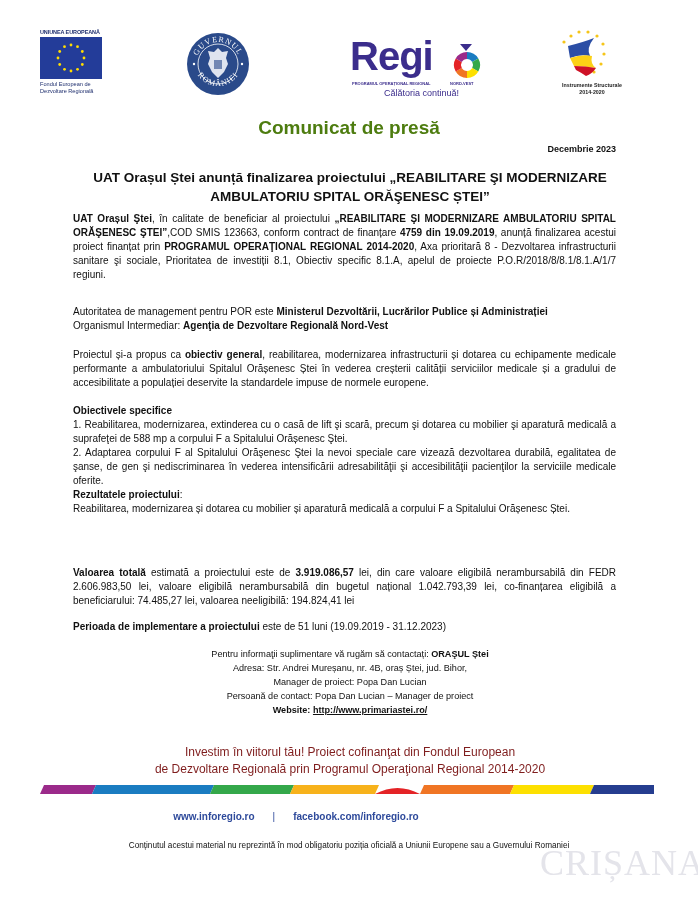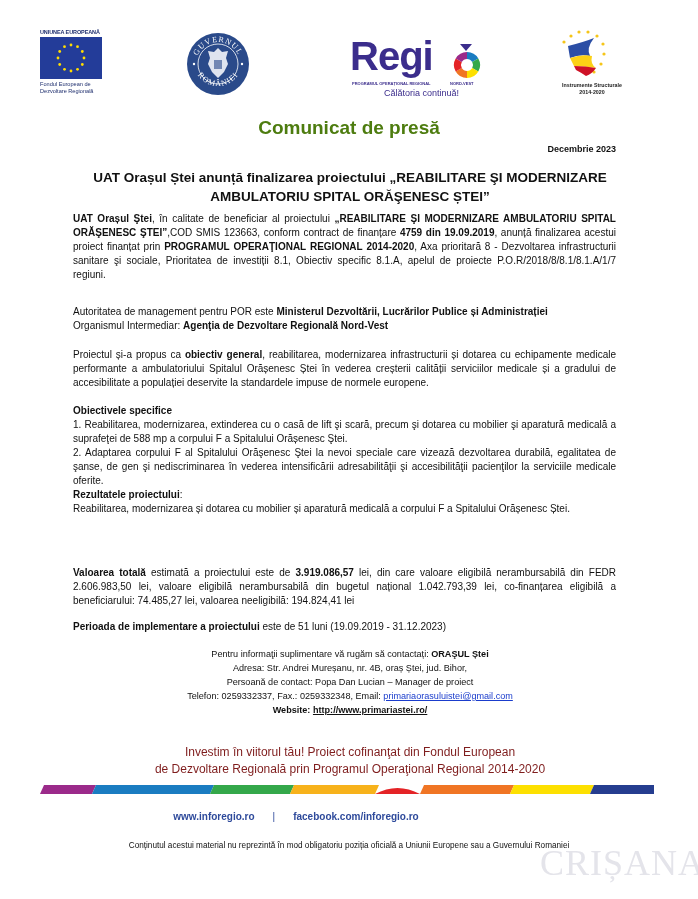--- a/index.html
+++ b/index.html
@@ -170,22 +170,22 @@
   <div style="text-align:left">Reabilitarea, modernizarea și dotarea cu mobilier și aparatură medicală a corpului F a Spitalului Orășenesc Ștei.</div>
 </div>
 
 <div class="abs body-text p5"><b>Valoarea totală</b><span> estimată a proiectului este de </span><b>3.919.086,57</b><span> lei, din care valoare eligibilă nerambursabilă din FEDR 2.606.983,50 lei, valoare eligibilă nerambursabilă din bugetul național 1.042.793,39 lei, co-finanțarea eligibilă a beneficiarului: 74.485,27 lei, valoarea neeligibilă: 194.824,41 lei</span></div>
 
 <div class="abs body-text p6"><b>Perioada de implementare a proiectului</b><span> este de 51 luni (19.09.2019 - 31.12.2023)</span></div>
 
 <div class="abs contact">
   <div><span>Pentru informaţii suplimentare vă rugăm să contactați: </span><b>ORAŞUL Ștei</b></div>
   <div>Adresa: Str. Andrei Mureșanu, nr. 4B, oraș Ștei, jud. Bihor,</div>
+  <div>Manager de proiect: Popa Dan Lucian</div>
   <div>Persoană de contact: Popa Dan Lucian – Manager de proiect</div>
-  <div><span>Telefon: 0259332337, Fax.: 0259332348, Email: </span><a href="#">primariaorasuluistei@gmail.com</a></div>
   <div><b>Website: </b><a href="#" class="web">http://www.primariastei.ro/</a></div>
 </div>
 
 <div class="abs slogan">
   <div>Investim în viitorul tău! Proiect cofinanţat din Fondul European</div>
   <div>de Dezvoltare Regională prin Programul Operaţional Regional 2014-2020</div>
 </div>
 
 <svg class="abs stripe" width="614" height="9" viewBox="0 0 614 9">
   <g id="stripe-segs">

